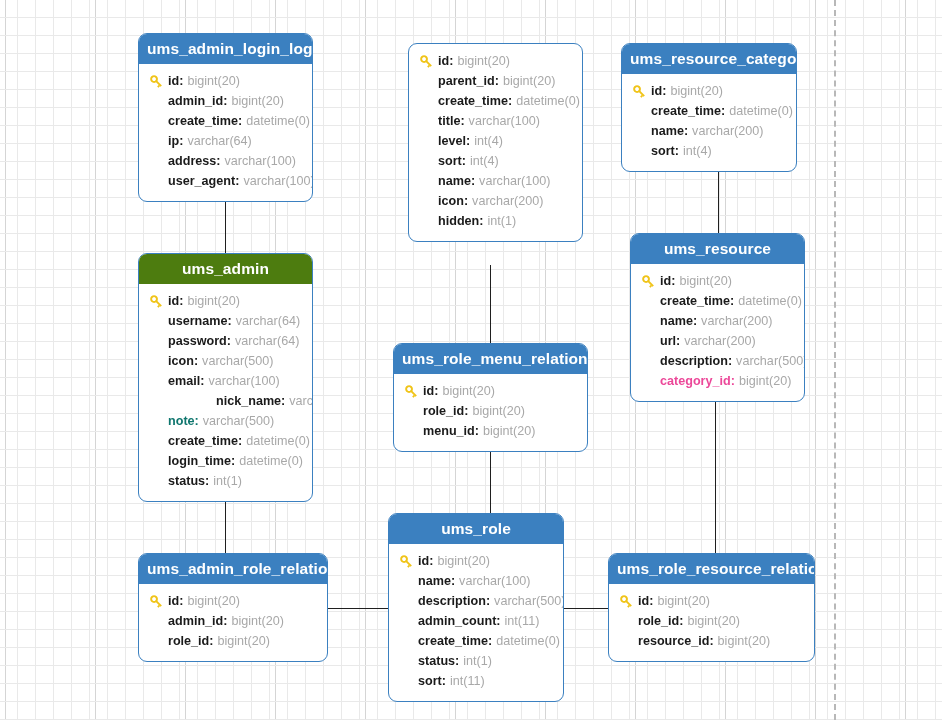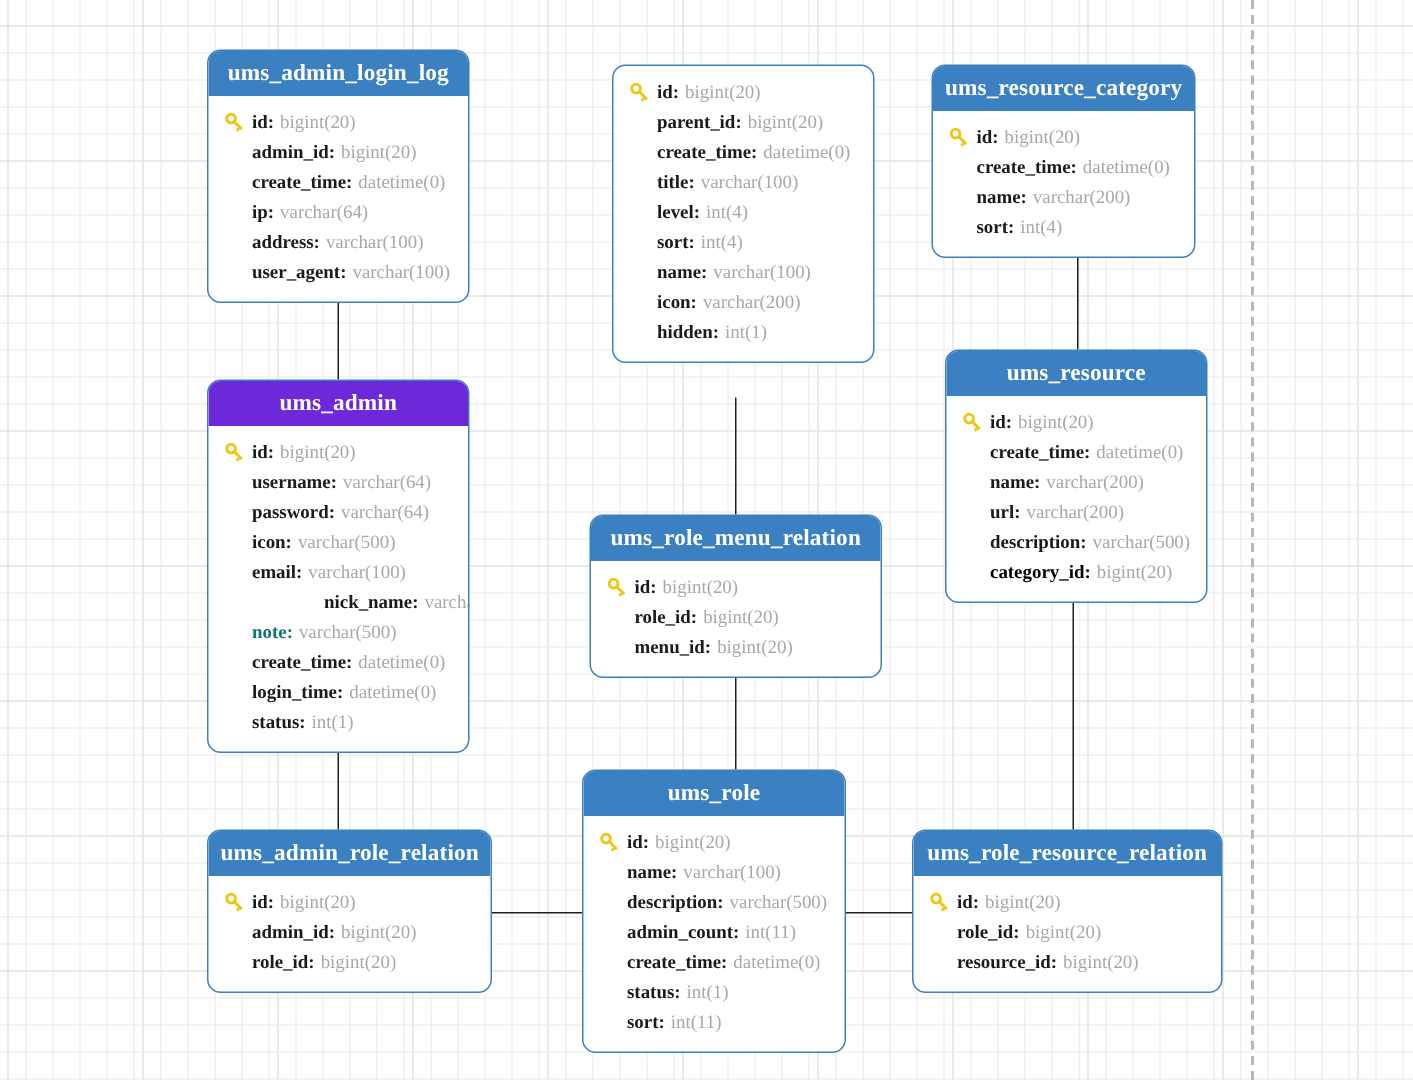--- a/index.html
+++ b/index.html
@@ -21,21 +21,20 @@
       linear-gradient(to right, #e9e9e9 1px, transparent 1px),
       linear-gradient(to bottom, #e9e9e9 1px, transparent 1px),
       linear-gradient(to right, #d5d5d5 1px, transparent 1px),
       linear-gradient(to bottom, #d5d5d5 1px, transparent 1px);
     background-size:
       18px 18px,
       18px 18px,
       90px 90px,
       90px 90px;
     background-position: -1px -1px, -1px -1px, 5px 17px, 5px 17px;
-    font-family: Liberation Serif, serif;
   }
 
   
   .page-break-v {
     position: absolute;
     top: 0;
     bottom: 0;
     width: 0;
     border-left: 2px dashed #b8b8b8;
   }
@@ -150,21 +149,21 @@
           <span class="ftype" style="color: rgb(168, 168, 168);">varchar(100)</span>
         </div>
         <div class="field">
           <span class="keyslot"></span>
           <span class="fname" style="color: rgb(26, 26, 26);">user_agent:</span>
           <span class="ftype" style="color: rgb(168, 168, 168);">varchar(100)</span>
         </div>
       </div>
     </div>
     <div class="entity" style="left: 138px; top: 253px; width: 175px; border-color: rgb(59, 128, 192);">
-      <div class="entity-header" style="background: #6d28d9; text-align: center;">ums_admin</div>
+      <div class="entity-header" style="background: #4d7c0f; text-align: center;">ums_admin</div>
       <div class="entity-body">
         <div class="field">
           <span class="keyslot">
             <svg width="15" height="15" viewBox="0 0 16 16" class="key-icon">
               <g transform="rotate(45 8 8)">
                 <circle cx="4.3" cy="8" r="3.1" fill="none" stroke="#f0c419" stroke-width="2.1"></circle>
                 <rect x="6.8" y="6.9" width="8.2" height="2.1" fill="#f0c419"></rect>
                 <rect x="12.3" y="8.7" width="1.9" height="2.6" fill="#f0c419"></rect>
               </g>
             </svg>
@@ -340,21 +339,21 @@
           <span class="fname" style="color: rgb(26, 26, 26);">url:</span>
           <span class="ftype" style="color: rgb(168, 168, 168);">varchar(200)</span>
         </div>
         <div class="field">
           <span class="keyslot"></span>
           <span class="fname" style="color: rgb(26, 26, 26);">description:</span>
           <span class="ftype" style="color: rgb(168, 168, 168);">varchar(500)</span>
         </div>
         <div class="field">
           <span class="keyslot"></span>
-          <span class="fname" style="color: #000000;">category_id:</span>
+          <span class="fname" style="color: #ec4899;">category_id:</span>
           <span class="ftype" style="color: rgb(168, 168, 168);">bigint(20)</span>
         </div>
       </div>
     </div>
     <div class="entity" style="left: 393px; top: 343px; width: 195px; border-color: rgb(59, 128, 192);">
       <div class="entity-header" style="background: rgb(59, 128, 192);">ums_role_menu_relation</div>
       <div class="entity-body">
         <div class="field">
           <span class="keyslot">
             <svg width="15" height="15" viewBox="0 0 16 16" class="key-icon">

